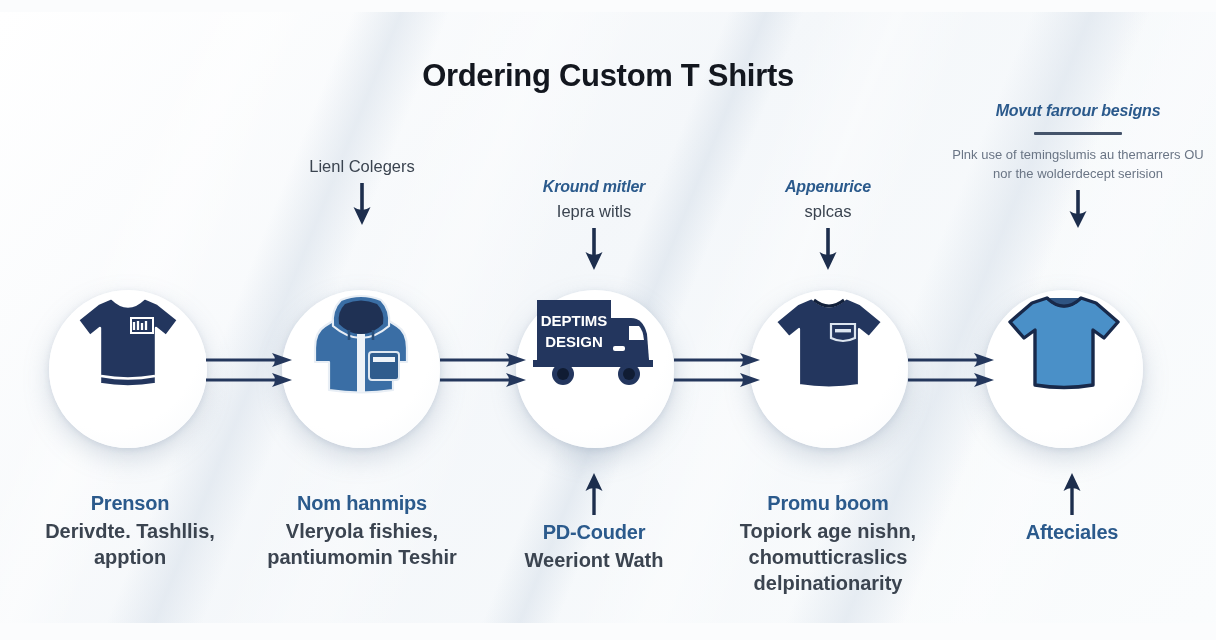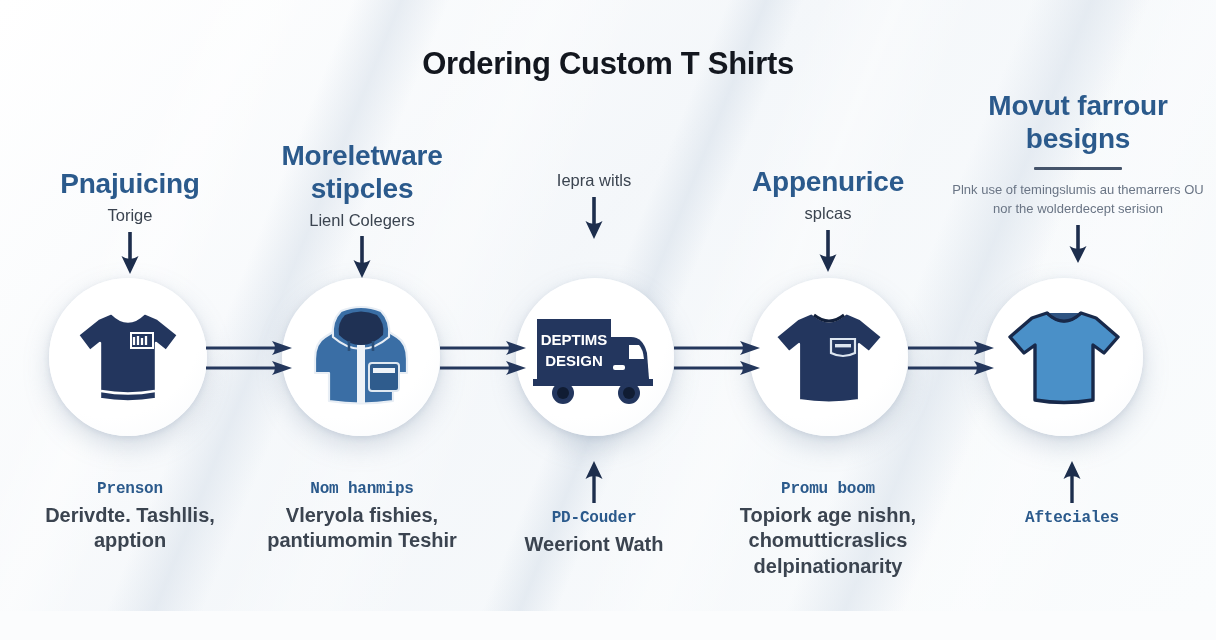--- a/index.html
+++ b/index.html
@@ -15,20 +15,21 @@
   }
 
   #canvas {
     position: relative;
     width: 1216px;
     height: 611px;
     background:
       linear-gradient(135deg, rgba(255,255,255,0.9) 0%, rgba(244,247,250,0.85) 45%, rgba(250,252,253,0.95) 100%),
       linear-gradient(115deg, #ffffff 0%, #f3f6f9 50%, #fdfefe 100%);
     overflow: hidden;
+    margin-top: 12px;
   }
 
   
   .sheen {
     position: absolute;
     top: -120px;
     height: 900px;
     transform: rotate(22deg);
     background: linear-gradient(90deg, rgba(255,255,255,0) 0%, rgba(255,255,255,0.85) 50%, rgba(255,255,255,0) 100%);
     pointer-events: none;
@@ -67,25 +68,26 @@
     width: 232px;
     text-align: center;
   }
   .col-1 { left: 14px; }
   .col-2 { left: 246px; }
   .col-3 { left: 478px; }
   .col-4 { left: 712px; }
   .col-5 { left: 952px; }
 
   .head-title {
-    font-size: 28px;
+    font-size: 16px;
     font-weight: bold;
     color: #2b5a8c;
     line-height: 1.17;
     letter-spacing: -0.2px;
+    font-style: italic;
   }
   .head-sub {
     margin-top: 5px;
     font-size: 16.5px;
     color: #3b4450;
     line-height: 1.2;
     font-weight: normal;
   }
   .head-body {
     margin-top: 10px;
@@ -101,45 +103,43 @@
     border-radius: 1px;
   }
 
   
   .varrow {
     display: block;
     margin: 6px auto 0 auto;
   }
 
   .foot-title {
-    font-size: 16px;
+    font-size: 20px;
     font-weight: bold;
     color: #2b5a8c;
     line-height: 1.17;
     letter-spacing: -0.2px;
-    font-family: Liberation Mono, monospace;
   }
   .foot-sub {
     margin-top: 4px;
     font-size: 20px;
     color: #3b4450;
     line-height: 1.28;
     font-weight: bold;
   }
 
   
   .circle {
     position: absolute;
     width: 158px;
     height: 158px;
     border-radius: 50%;
     background: radial-gradient(circle at 38% 30%, #ffffff 0%, #ffffff 62%, #f7f9fb 100%);
     box-shadow: 0 10px 26px rgba(120,140,165,0.28), 0 2px 6px rgba(120,140,165,0.18);
     display: flex;
-    align-items: center;
     justify-content: center;
     top: 278px;
   }
   .c1 { left: 49px; }
   .c2 { left: 282px; }
   .c3 { left: 516px; }
   .c4 { left: 750px; }
   .c5 { left: 985px; }
 
   
@@ -162,39 +162,31 @@
   <div class="sheen s1"></div>
   <div class="sheen s2"></div>
   <div class="sheen s3"></div>
   <div class="sheen s4"></div>
   <div class="shade d1"></div>
   <div class="shade d2"></div>
   <div class="shade d3"></div>
 
   <div id="title">Ordering Custom T Shirts</div>
 
-  <div class="col col-1" style="top:168px;">
-    <div class="head-title">Pnajuicing</div>
-    <div class="head-sub">Torige</div>
-    <svg class="varrow" width="26" height="44" viewBox="0 0 26 44">
-      <path d="M13 0 L13 30" stroke="#1d2e4d" stroke-width="3.6" fill="none"></path>
-      <path d="M13 42 L4.5 24 Q13 30 21.5 24 Z" fill="#1d2e4d"></path>
-    </svg>
-  </div>
 
   <div class="col col-2" style="top:140px;">
-    <div class="head-title">Moreletware stipcles</div>
     <div class="head-sub">Lienl Colegers</div>
     <svg class="varrow" width="26" height="44" viewBox="0 0 26 44">
       <path d="M13 0 L13 30" stroke="#1d2e4d" stroke-width="3.6" fill="none"></path>
       <path d="M13 42 L4.5 24 Q13 30 21.5 24 Z" fill="#1d2e4d"></path>
     </svg>
   </div>
 
   <div class="col col-3" style="top:166px;">
+    <div class="head-title">Kround mitler</div>
     <div class="head-sub">Iepra witls</div>
     <svg class="varrow" width="26" height="44" viewBox="0 0 26 44">
       <path d="M13 0 L13 30" stroke="#1d2e4d" stroke-width="3.6" fill="none"></path>
       <path d="M13 42 L4.5 24 Q13 30 21.5 24 Z" fill="#1d2e4d"></path>
     </svg>
   </div>
 
   <div class="col col-4" style="top:166px;">
     <div class="head-title">Appenurice</div>
     <div class="head-sub">splcas</div>

